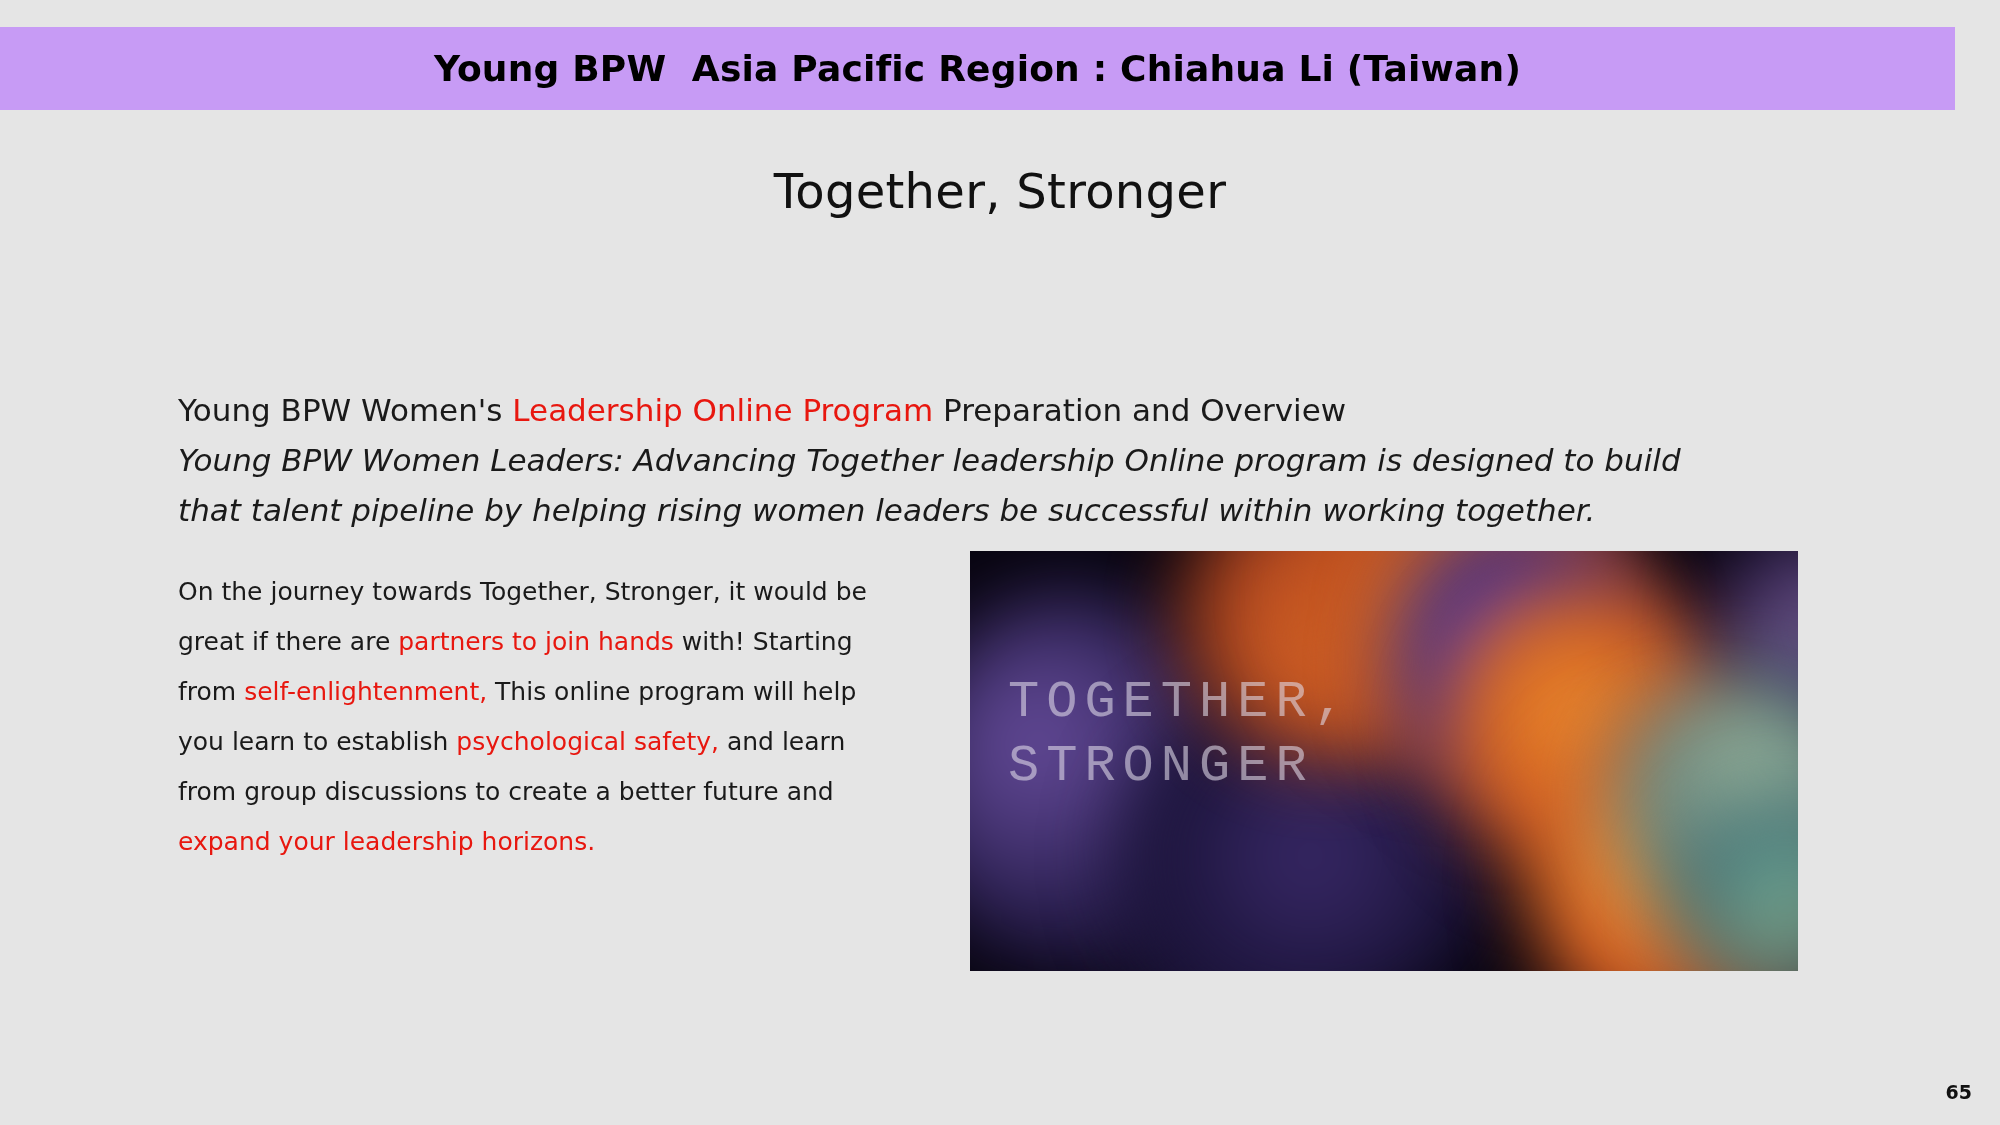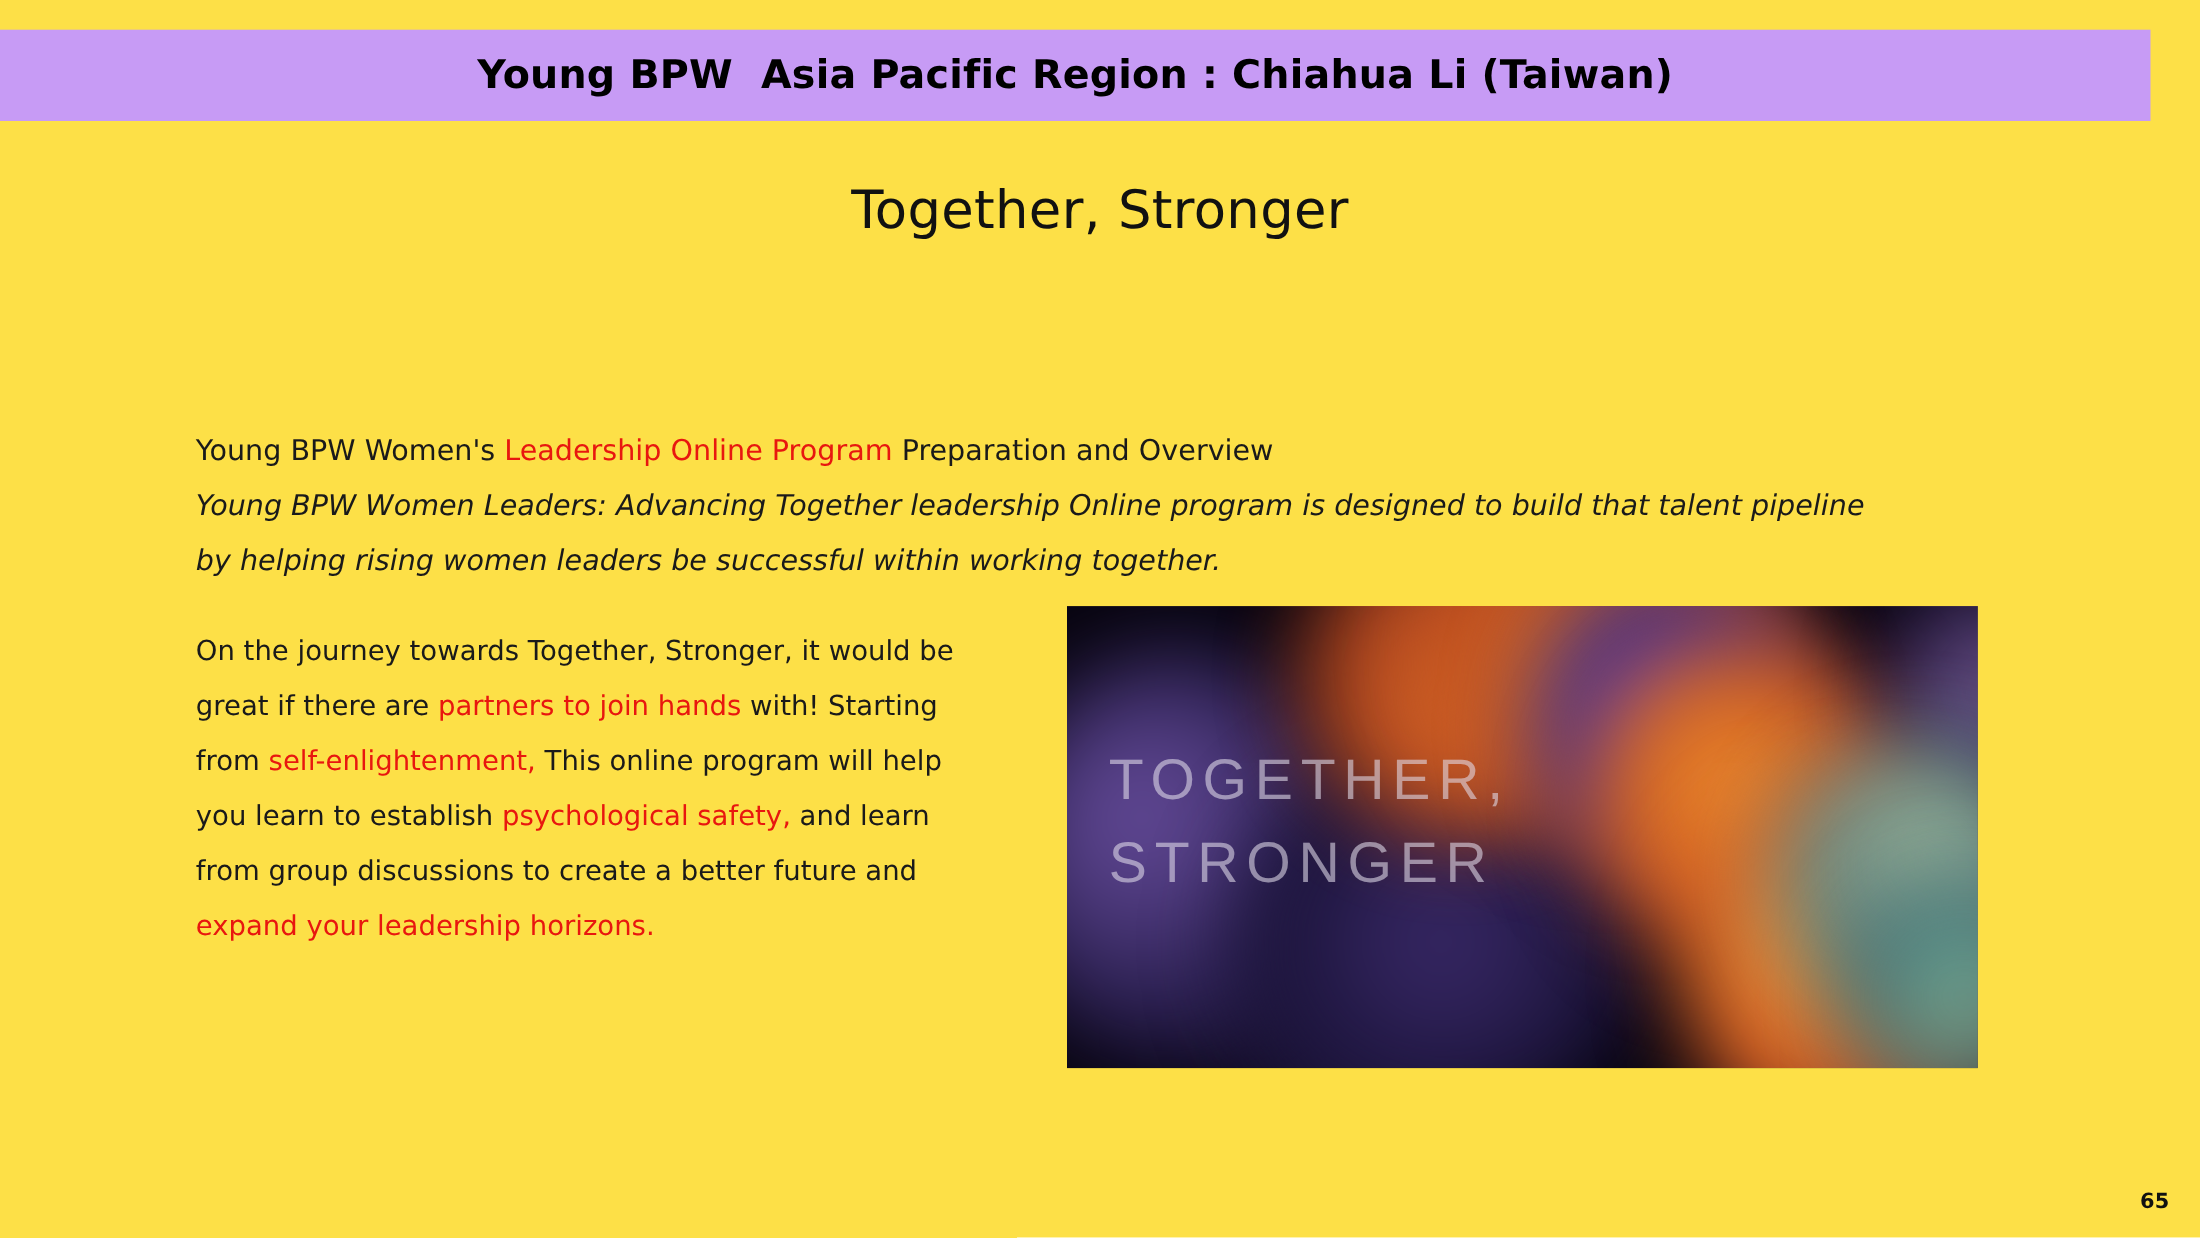--- a/index.html
+++ b/index.html
@@ -13,21 +13,21 @@
     font-family: "DejaVu Sans", sans-serif;
     overflow: hidden;
     position: relative;
   }
 
   .slide {
     position: absolute;
     left: 0; top: 0;
     width: 2000px;
     height: 1125px;
-    background: #fde047;
+    background: #e5e5e5;
   }
 
   
   .header-band {
     position: absolute;
     left: 0;
     top: 27px;
     width: 1955px;
     height: 83px;
     background: #c79bf5;
@@ -56,21 +56,21 @@
     font-weight: 500;
     letter-spacing: 0.3px;
   }
 
   
   .intro {
     position: absolute;
     left: 178px;
     top: 385px;
     width: 1520px;
-    font-size: 26px;
+    font-size: 31px;
     line-height: 50px;
     color: #1a1a1a;
   }
   .intro .line2 {
     display: block;
     font-style: italic;
   }
   .hl {
     color: #e8170f;
   }
@@ -110,25 +110,25 @@
   .b7 { left: 560px; top: 170px; width: 330px; height: 330px; background: radial-gradient(circle at 40% 40%, #f6a23a 0%, #d2541f 55%, rgba(20,8,10,0) 100%); }
   .b8 { left: 640px; top: 120px; width: 260px; height: 260px; background: radial-gradient(circle at 60% 40%, #9fd0b6 0%, #4a7d87 60%, rgba(10,6,24,0) 100%); opacity: .85; }
   .b9 { left: 700px; top: 240px; width: 230px; height: 230px; background: radial-gradient(circle at 50% 50%, #7ec6a6 0%, #2f5d6b 65%, rgba(10,6,24,0) 100%); opacity: .8; }
   .b10 { left: 740px; top: -30px; width: 200px; height: 220px; background: radial-gradient(circle at 50% 50%, #c9a7f0 0%, #4b2f7a 65%, rgba(10,6,24,0) 100%); opacity: .6; }
   .b11 { left: 60px; top: 250px; width: 420px; height: 280px; background: radial-gradient(circle at 50% 50%, #241a48 0%, rgba(8,5,18,0) 70%); }
   .img-caption {
     position: absolute;
     left: 38px;
     top: 120px;
     font-size: 52px;
-    line-height: 76px;
+    line-height: 64px;
     letter-spacing: 7px;
     color: rgba(225, 220, 235, 0.58);
     font-weight: 300;
-    font-family: Liberation Sans, sans-serif;
+    font-family: Liberation Mono, monospace;
     white-space: pre-line;
   }
 
   
   .page-number {
     position: absolute;
     right: 28px;
     bottom: 22px;
     font-size: 19px;
     font-weight: bold;

